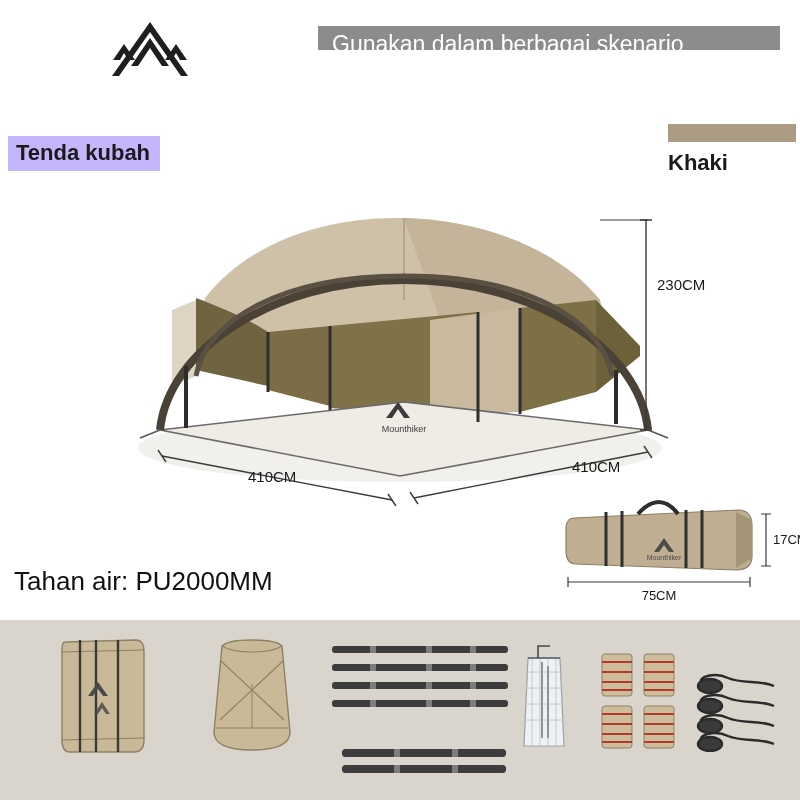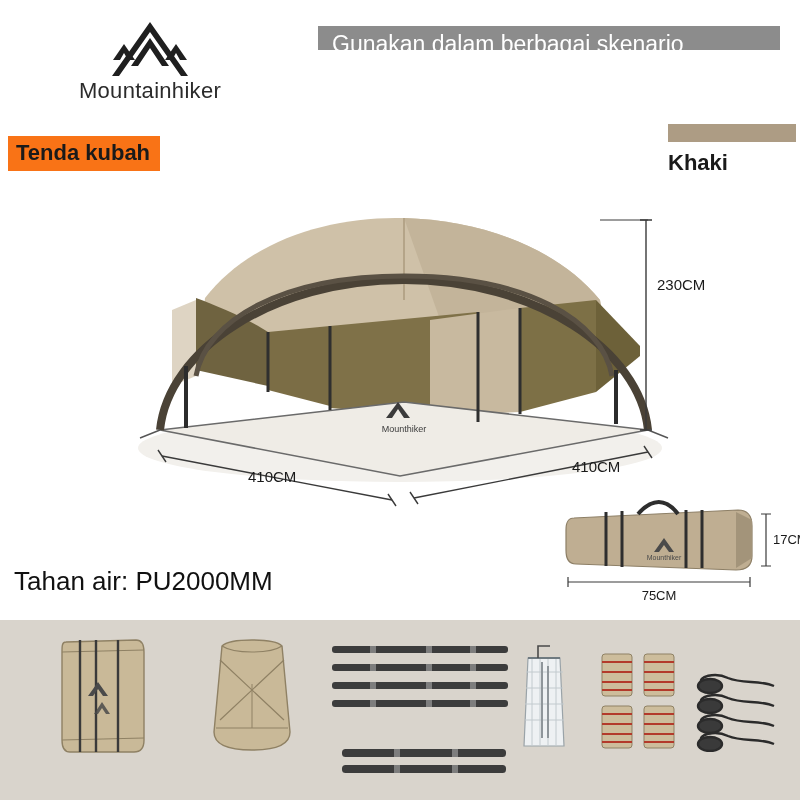--- a/index.html
+++ b/index.html
@@ -74,25 +74,24 @@
 
 <div class="page">
 
   <div class="brand">
     <svg class="brand-logo" viewBox="0 0 110 62">
       <path d="M55 4 L93 58 L86 58 L55 14 L24 58 L17 58 Z" fill="#1f1f1f"></path>
       <path d="M55 20 L74 48 L67 48 L55 30 L43 48 L36 48 Z" fill="#1f1f1f"></path>
       <path d="M29 26 L40 42 L33 42 L29 35 L25 42 L18 42 Z" fill="#1f1f1f"></path>
       <path d="M81 26 L92 42 L85 42 L81 35 L77 42 L70 42 Z" fill="#1f1f1f"></path>
     </svg>
-    <div class="brand-name">Mountainhiker</div>
   </div>
 
   <div class="scenario-banner" style="background: rgb(140, 140, 140);">Gunakan dalam berbagai skenario</div>
-  <div class="type-badge" style="background: #f97316;">Tenda kubah</div>
+  <div class="type-badge" style="background: #c4b5fd;">Tenda kubah</div>
   <div class="color-swatch" style="background: rgb(173, 156, 132);"></div>
   <div class="color-name">Khaki</div>
 
   <div class="hero">
     <svg width="800" height="420" viewBox="0 0 800 420">
 
       <ellipse cx="400" cy="268" rx="262" ry="34" fill="#f2f0ec"></ellipse>
 
       <path d="M196 108 C236 62 330 38 400 40 C470 42 556 66 596 108
                L596 200 L196 200 Z" fill="#6a5c3f" opacity="0"></path>

